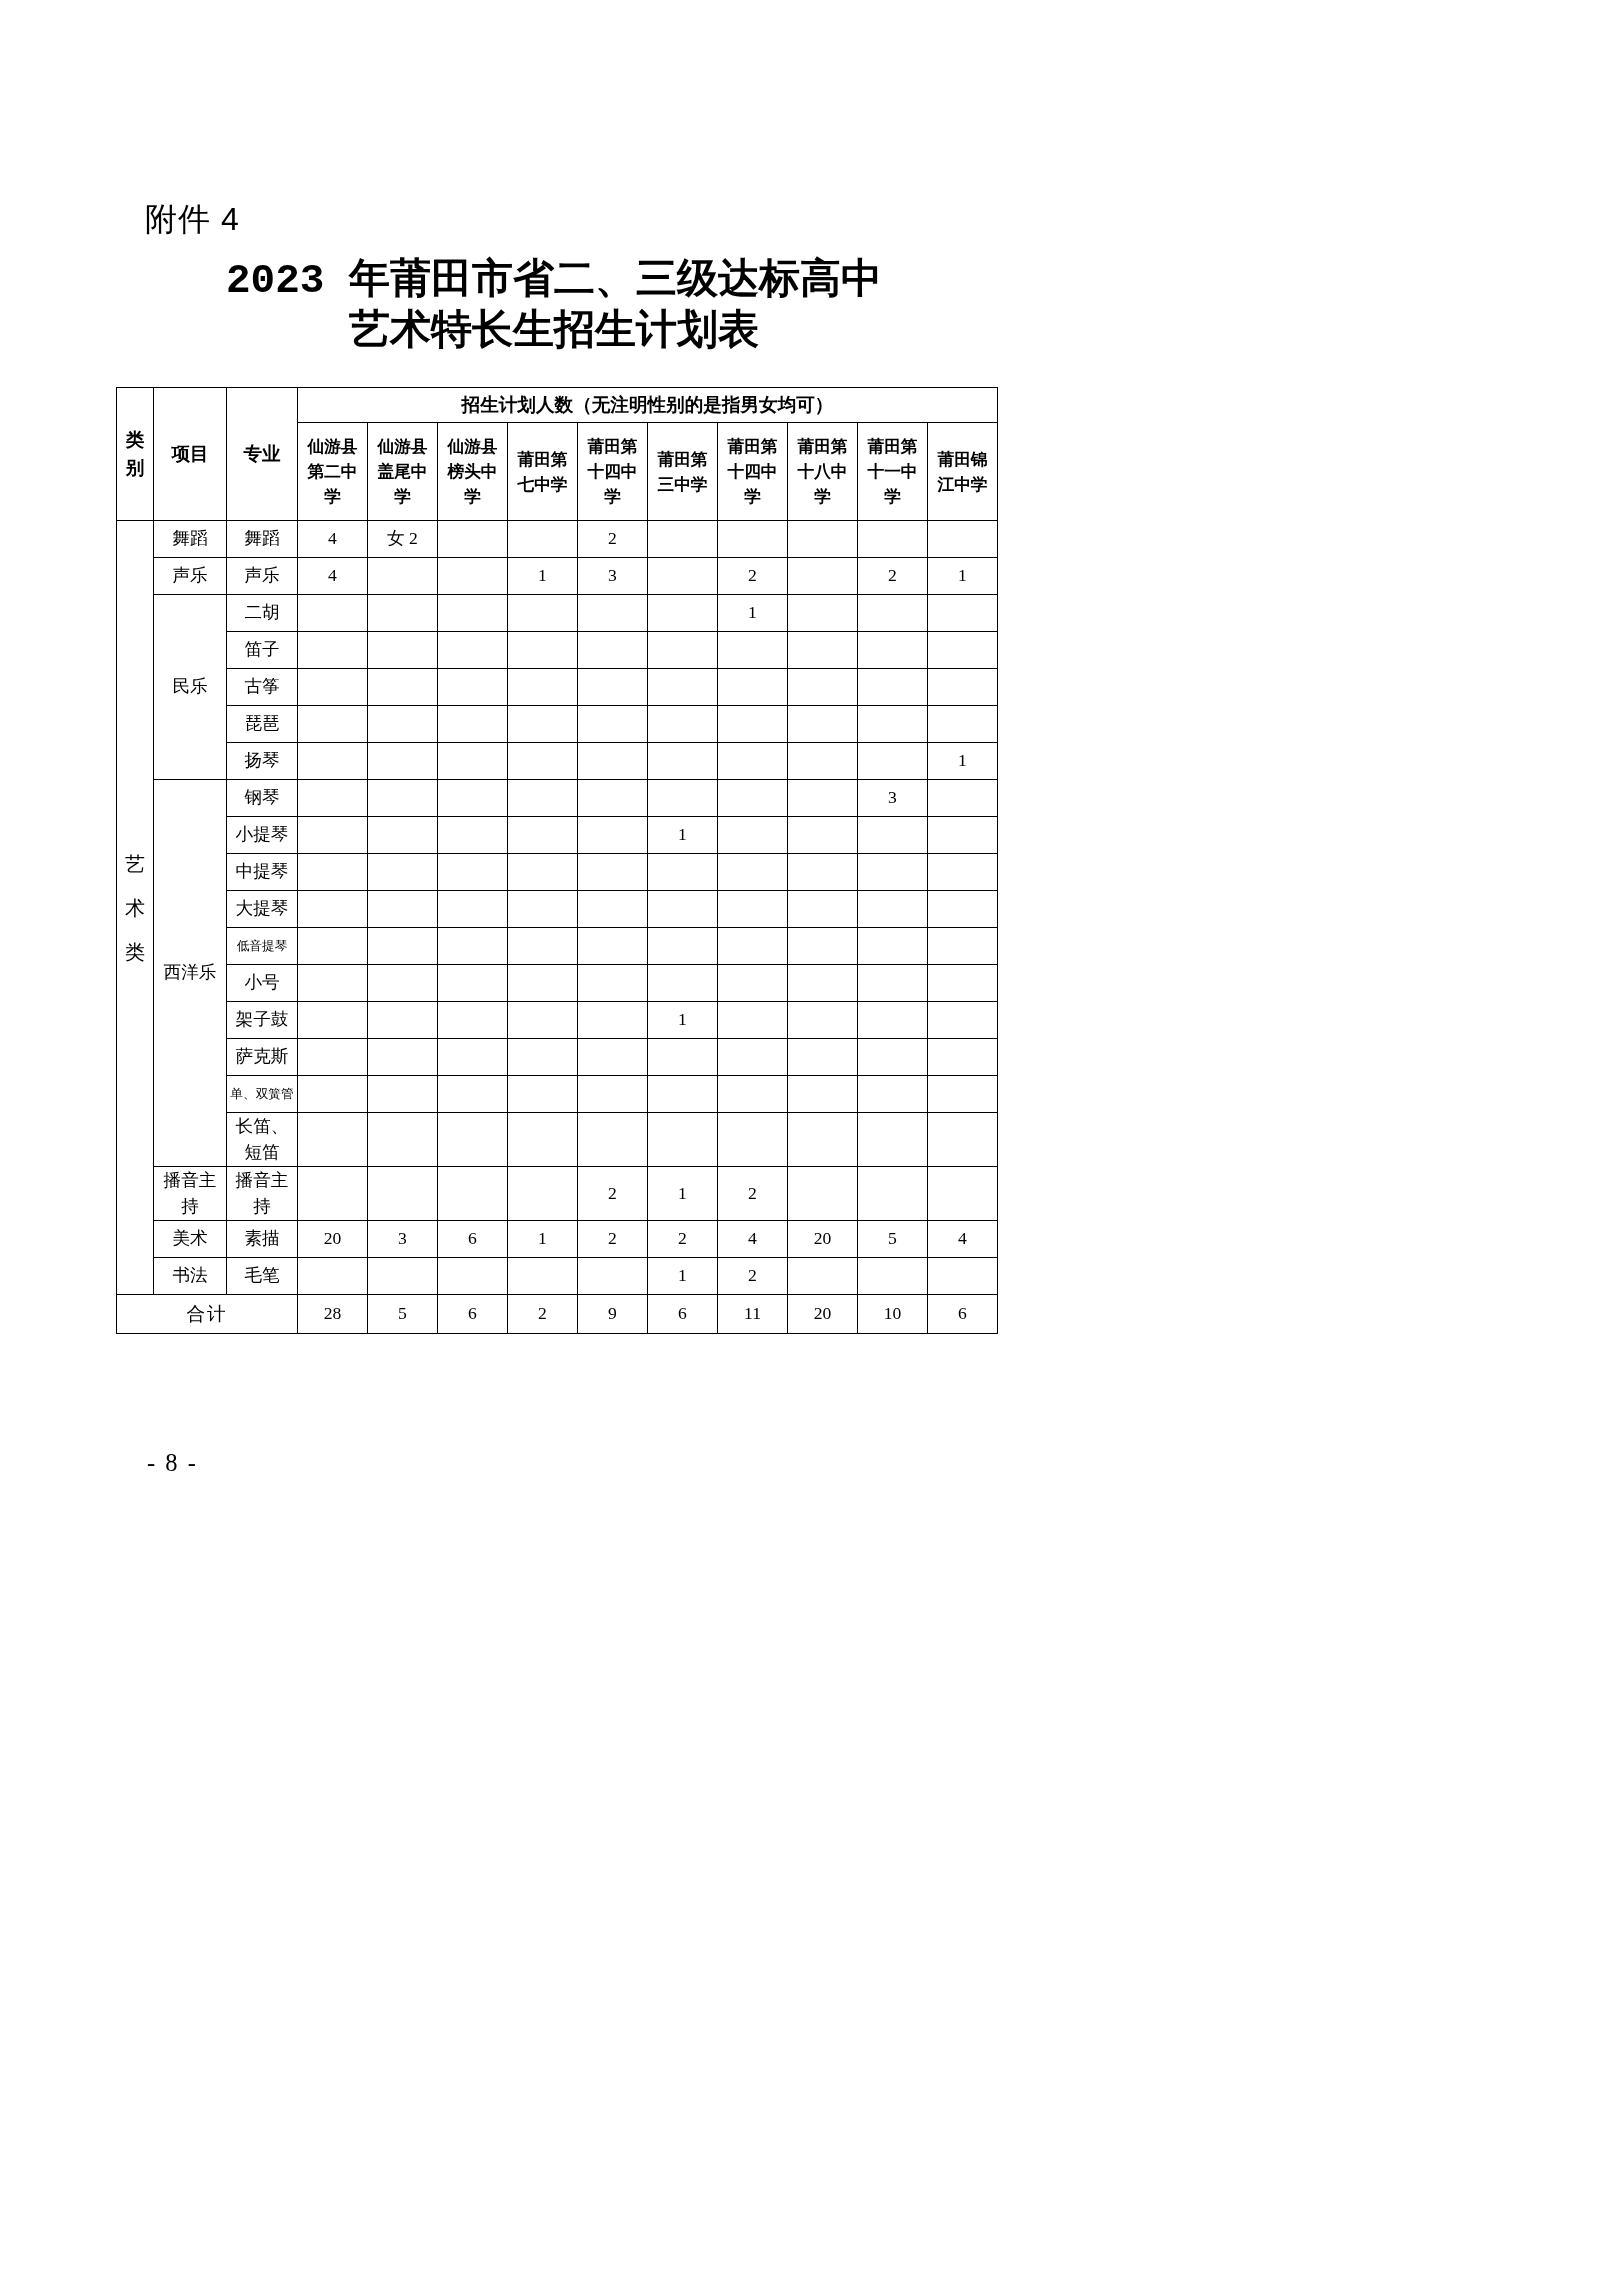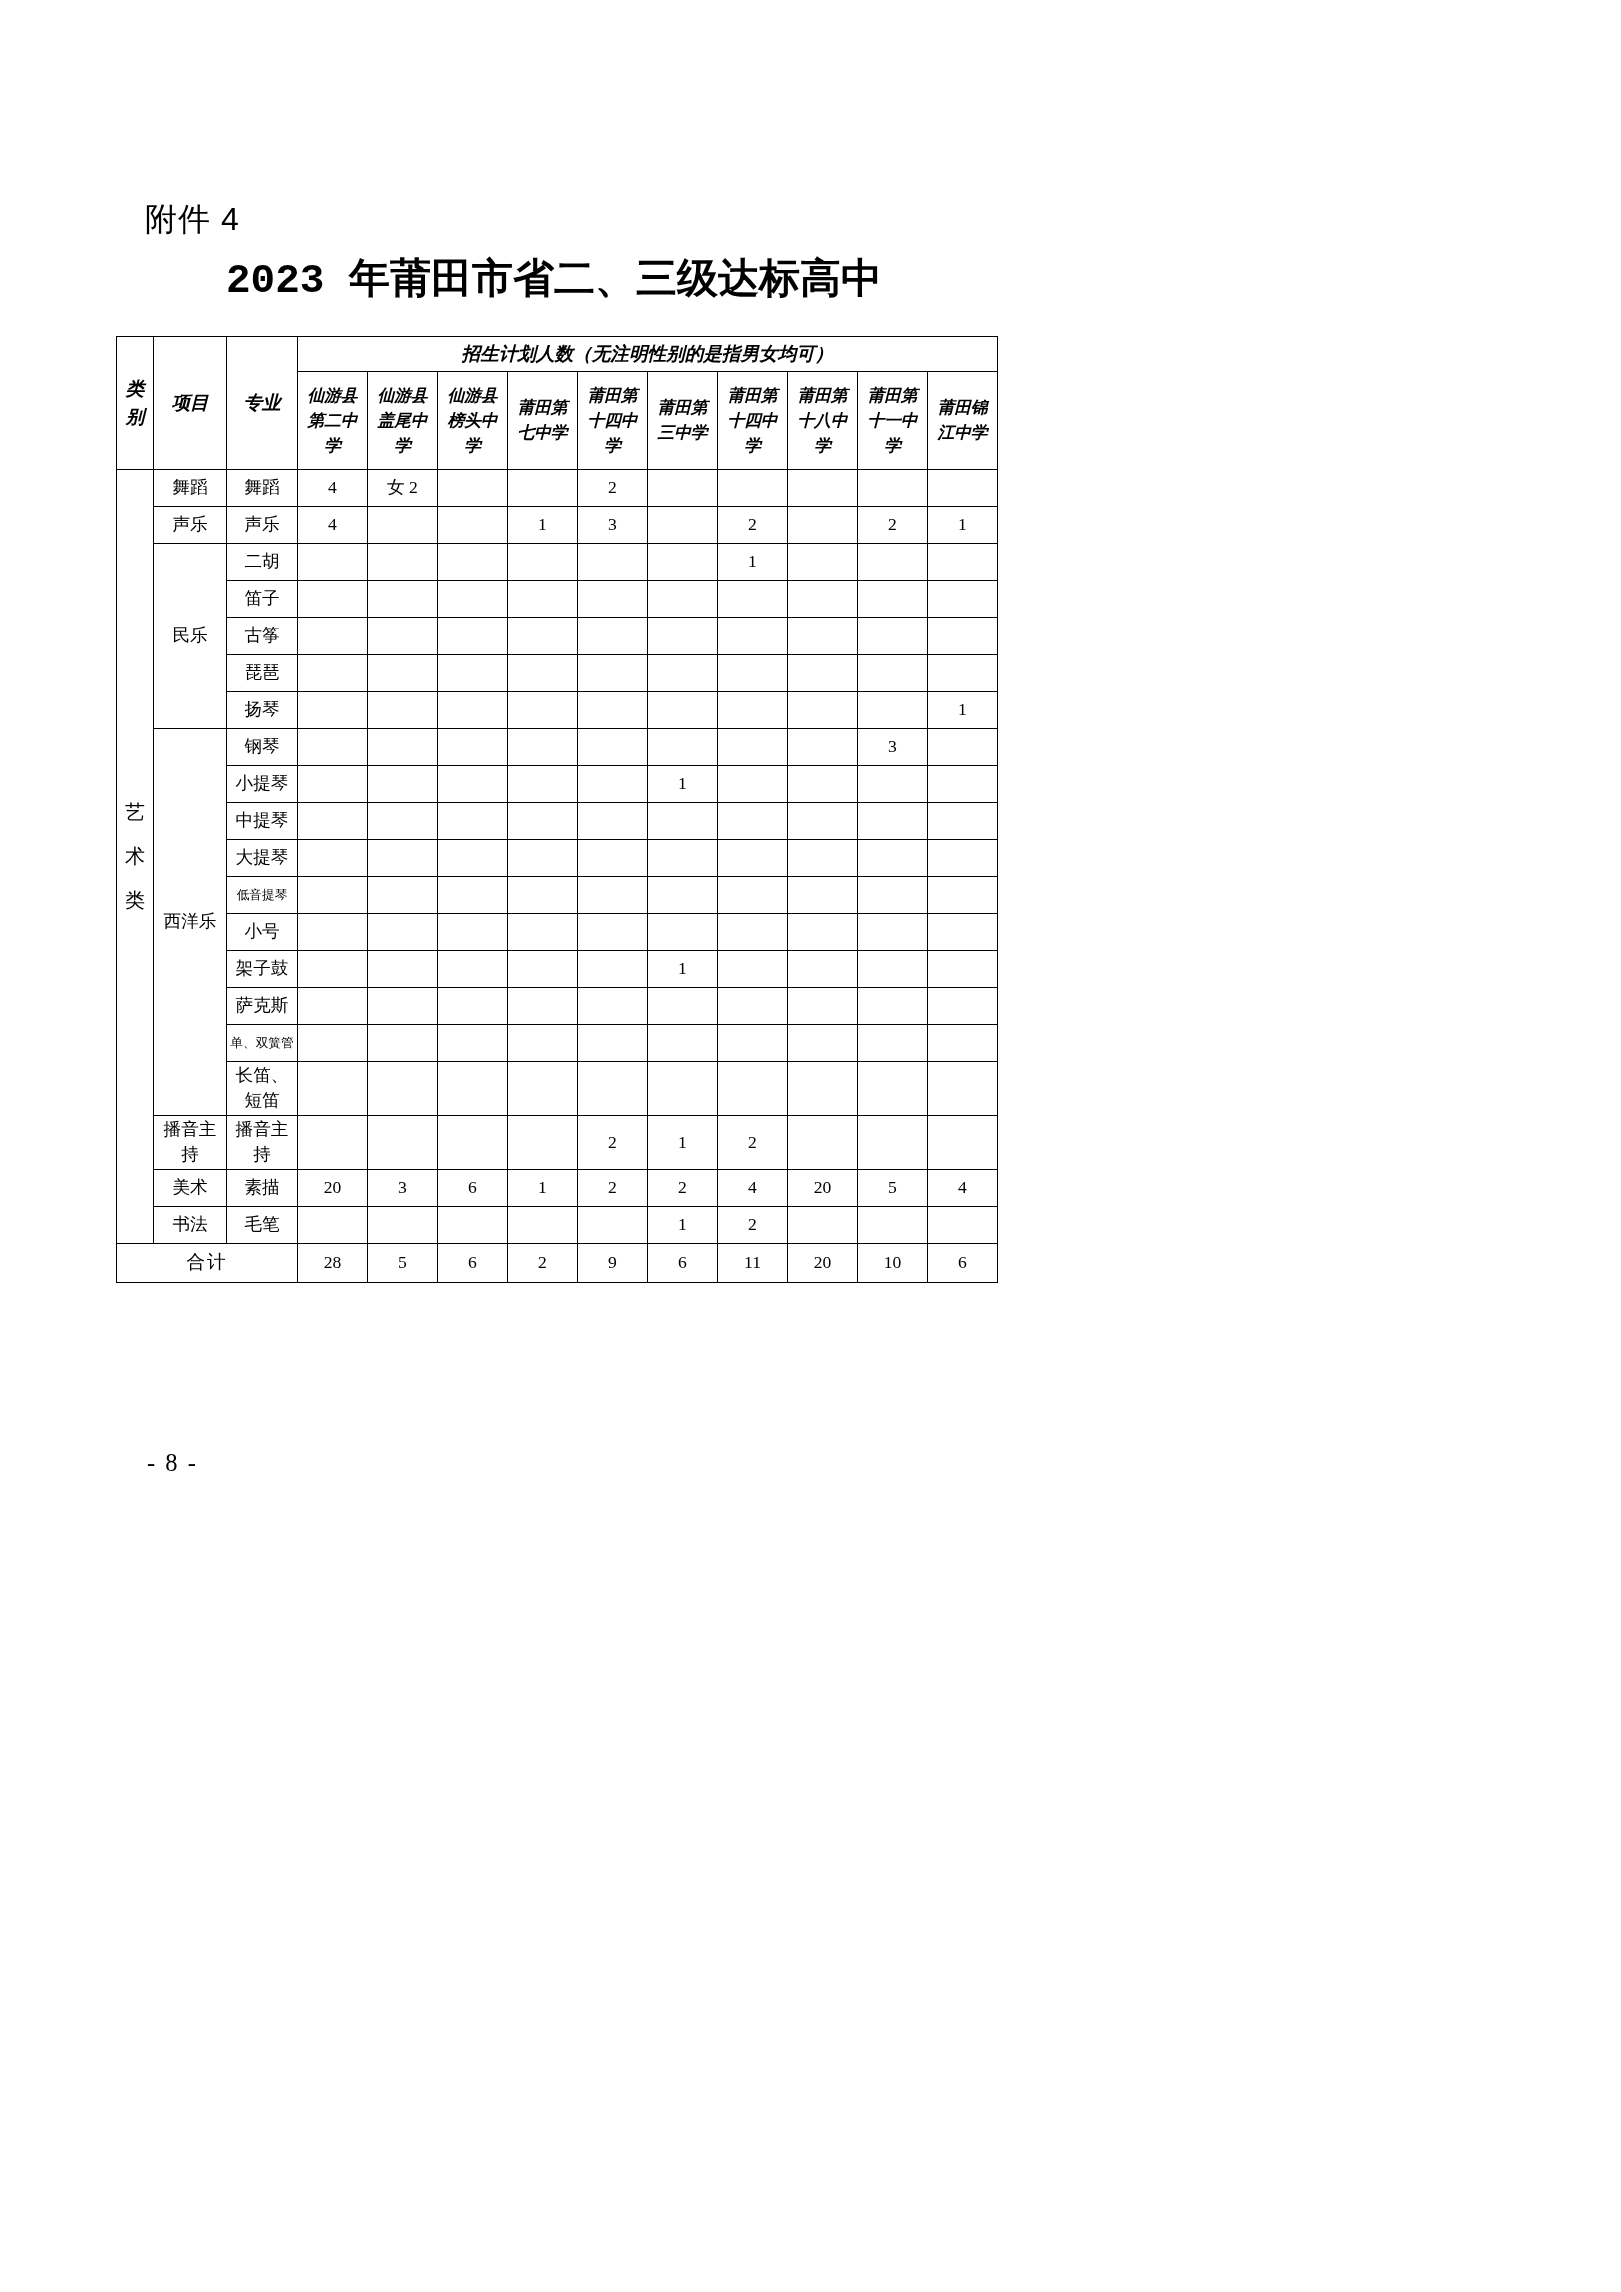--- a/index.html
+++ b/index.html
@@ -43,21 +43,20 @@
   table.enroll th, table.enroll td {
     border: 1.5px solid #000;
     text-align: center;
     vertical-align: middle;
     padding: 1px 2px;
     word-break: break-all;
   }
   thead th {
     font-family: "Liberation Sans", sans-serif;
     font-weight: bold;
-    font-style: italic;
   }
   th.plan-header { font-size: 18.6px; height: 35px; }
   th.corner-header { font-size: 18.6px; line-height: 1.5; }
   th.school-header { font-size: 16.7px; height: 98px; line-height: 1.5; }
   tbody td {
     font-size: 17.6px;
     height: 37px;
     line-height: 1.45;
   }
   td.category-cell {
@@ -80,20 +79,21 @@
 </head>
 <body>
 
 <div class="page">
   <div class="content">
 
     <div class="attachment-label">附件 4</div>
 
     <div class="doc-title">
       <div>2023 年莆田市省二、三级达标高中</div>
+      <div>艺术特长生招生计划表</div>
     </div>
 
     <table class="enroll">
       <colgroup>
         <col style="width:37px">
         <col style="width:73px">
         <col style="width:71px">
         <col style="width:70px">
           <col style="width:70px">
           <col style="width:70px">

